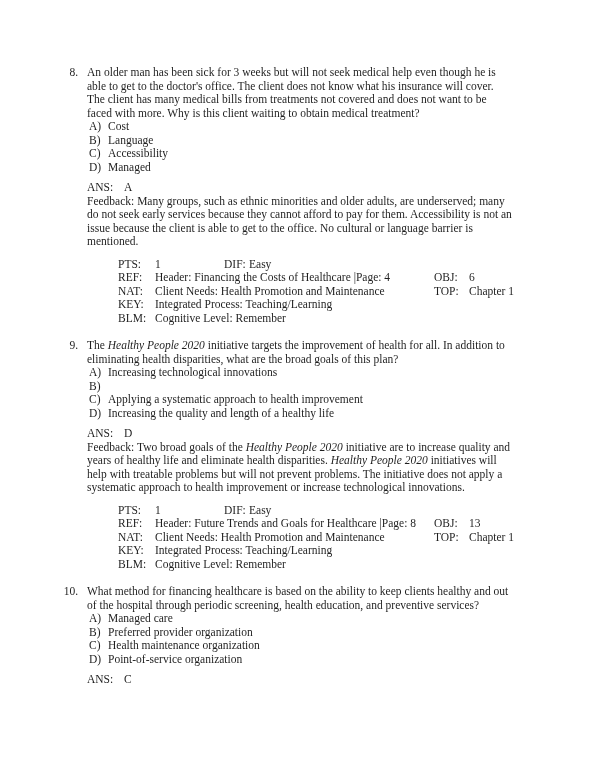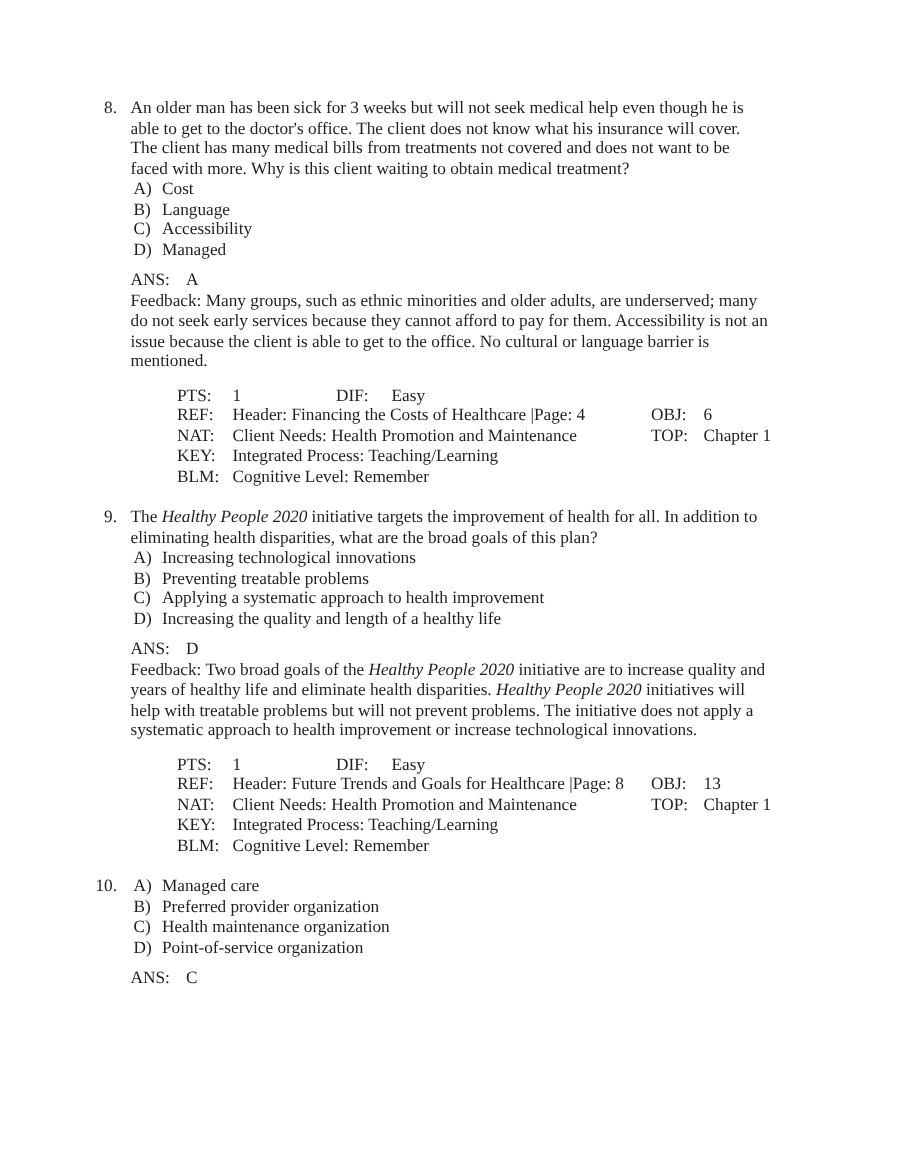--- a/index.html
+++ b/index.html
@@ -25,21 +25,21 @@
   .opt-letter { width: 19px; flex: none; }
   .ans-block { margin-top: 7px; }
   .ans-row .lab { display: inline-block; width: 37px; }
   .feedback { width: 426px; }
   .meta-block { margin-top: 9px; margin-left: 31px; }
   .meta-row { position: relative; height: 13.5px; }
   .meta-row span { position: absolute; top: 0; white-space: nowrap; }
   .c0 { left: 0; }
   .c1 { left: 37px; }
   .c2 { left: 106px; }
-  .c3 { left: 143px; }
+  .c3 { left: 131px; }
   .c4 { left: 316px; }
   .c5 { left: 351px; }
   i { }
 </style>
 </head>
 <body>
 
 <div class="page">
 
   <div class="question first">
@@ -102,21 +102,20 @@
   <div class="question">
     <div class="qnum">9.</div>
     <div class="qbody">
       <div class="stem"><span>The </span><i>Healthy People 2020</i><span> initiative targets the improvement of health for all. In addition to eliminating health disparities, what are the broad goals of this plan?</span></div>
       <div class="option">
         <span class="opt-letter">A)</span>
         <span>Increasing technological innovations</span>
       </div>
       <div class="option">
         <span class="opt-letter">B)</span>
-        <span>Preventing treatable problems</span>
       </div>
       <div class="option">
         <span class="opt-letter">C)</span>
         <span>Applying a systematic approach to health improvement</span>
       </div>
       <div class="option">
         <span class="opt-letter">D)</span>
         <span>Increasing the quality and length of a healthy life</span>
       </div>
       <div class="ans-block">
@@ -152,20 +151,21 @@
           <span class="c0">BLM:</span>
           <span class="c1">Cognitive Level: Remember</span>
         </div>
       </div>
     </div>
   </div>
 
   <div class="question">
     <div class="qnum">10.</div>
     <div class="qbody">
+      <div class="stem"><span>What method for financing healthcare is based on the ability to keep clients healthy and out of the hospital through periodic screening, health education, and preventive services?</span></div>
       <div class="option">
         <span class="opt-letter">A)</span>
         <span>Managed care</span>
       </div>
       <div class="option">
         <span class="opt-letter">B)</span>
         <span>Preferred provider organization</span>
       </div>
       <div class="option">
         <span class="opt-letter">C)</span>

